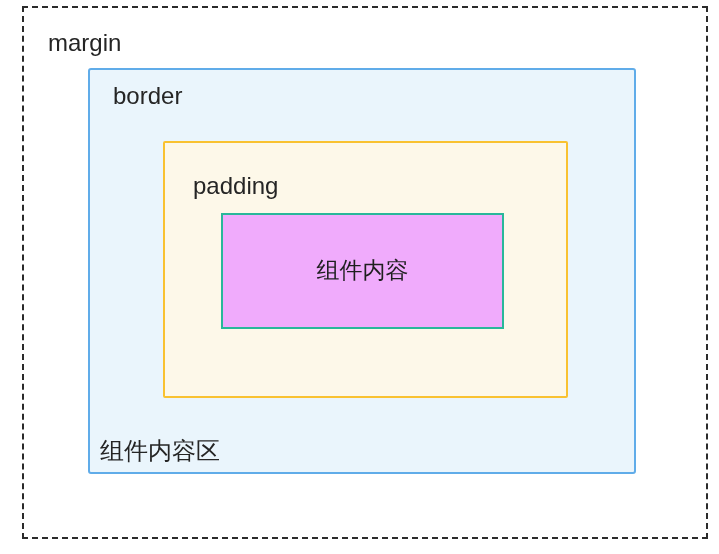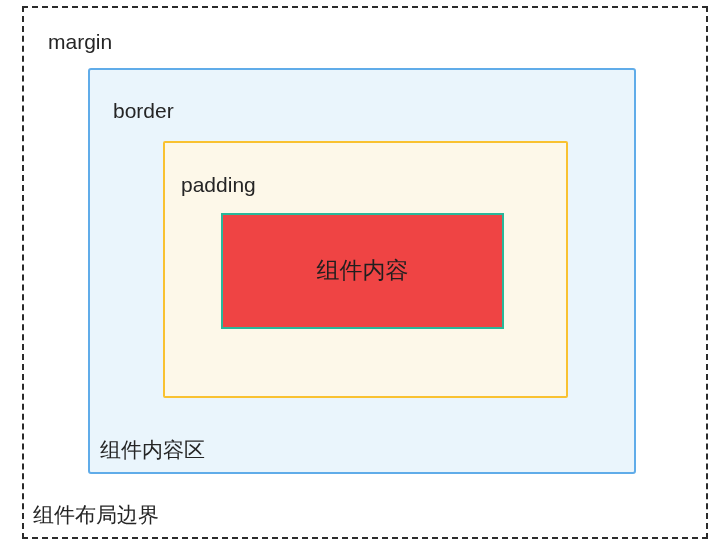--- a/index.html
+++ b/index.html
@@ -47,35 +47,35 @@
     border: 2px solid #f9c231;
     background: #fdf8e9;
     border-radius: 2px;
   }
   .content-box {
     left: 221px;
     top: 213px;
     width: 283px;
     height: 116px;
     border: 2px solid #29b79a;
-    background: #ef4444;
+    background: #f0abfc;
     display: flex;
     align-items: center;
     justify-content: center;
   }
   .label {
     position: absolute;
-    font-size: 21px;
+    font-size: 24px;
     line-height: 1.2;
     color: #252525;
     white-space: nowrap;
   }
   .label-margin      { left: 48px;  top: 29px;  }
-  .label-border      { left: 113px; top: 98px;  }
-  .label-padding     { left: 181px; top: 172px; }
+  .label-border      { left: 113px; top: 82px;  }
+  .label-padding     { left: 193px; top: 172px; }
   .label-content {
     position: static;
     font-size: 23px;
     color: #1f1f1f;
   }
   .label-padding-area   { left: 173px; top: 361px; }
   .label-border-area    { left: 100px; top: 437px; }
   .label-layout-boundary{ left: 33px;  top: 502px; }
 </style>
 </head>
@@ -95,15 +95,14 @@
 
   <span class="label label-margin">margin</span>
 
   <span class="label label-border">border</span>
 
   <span class="label label-padding">padding</span>
 
 
   <span class="label label-border-area">组件内容区</span>
 
-  <span class="label label-layout-boundary">组件布局边界</span>
 
 </div>
 
 </body></html>

